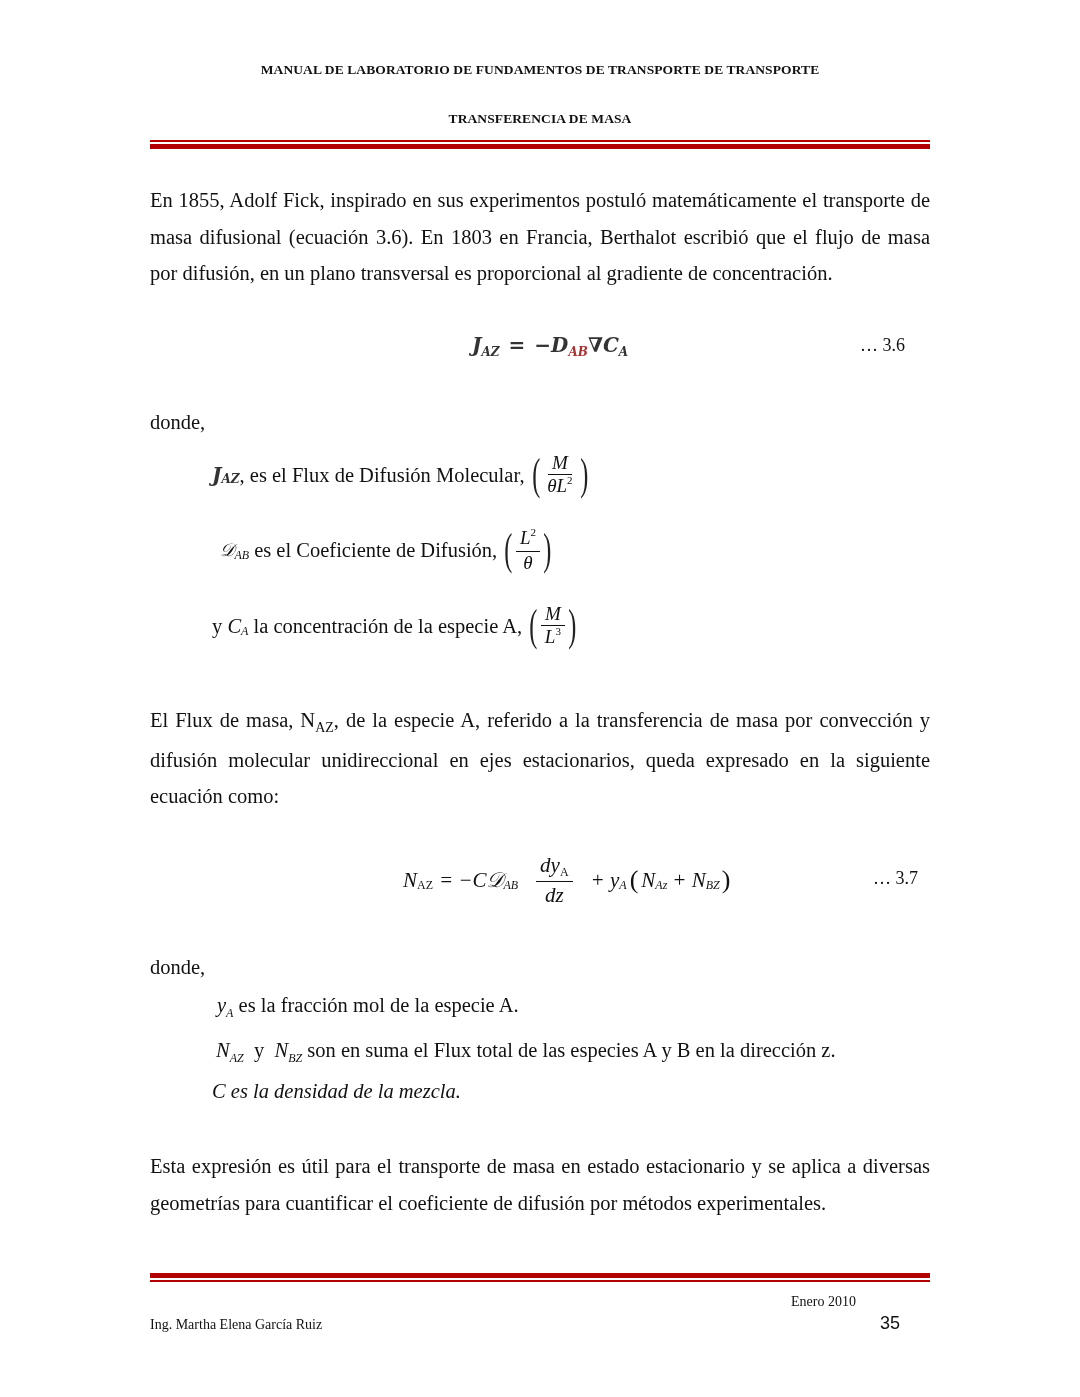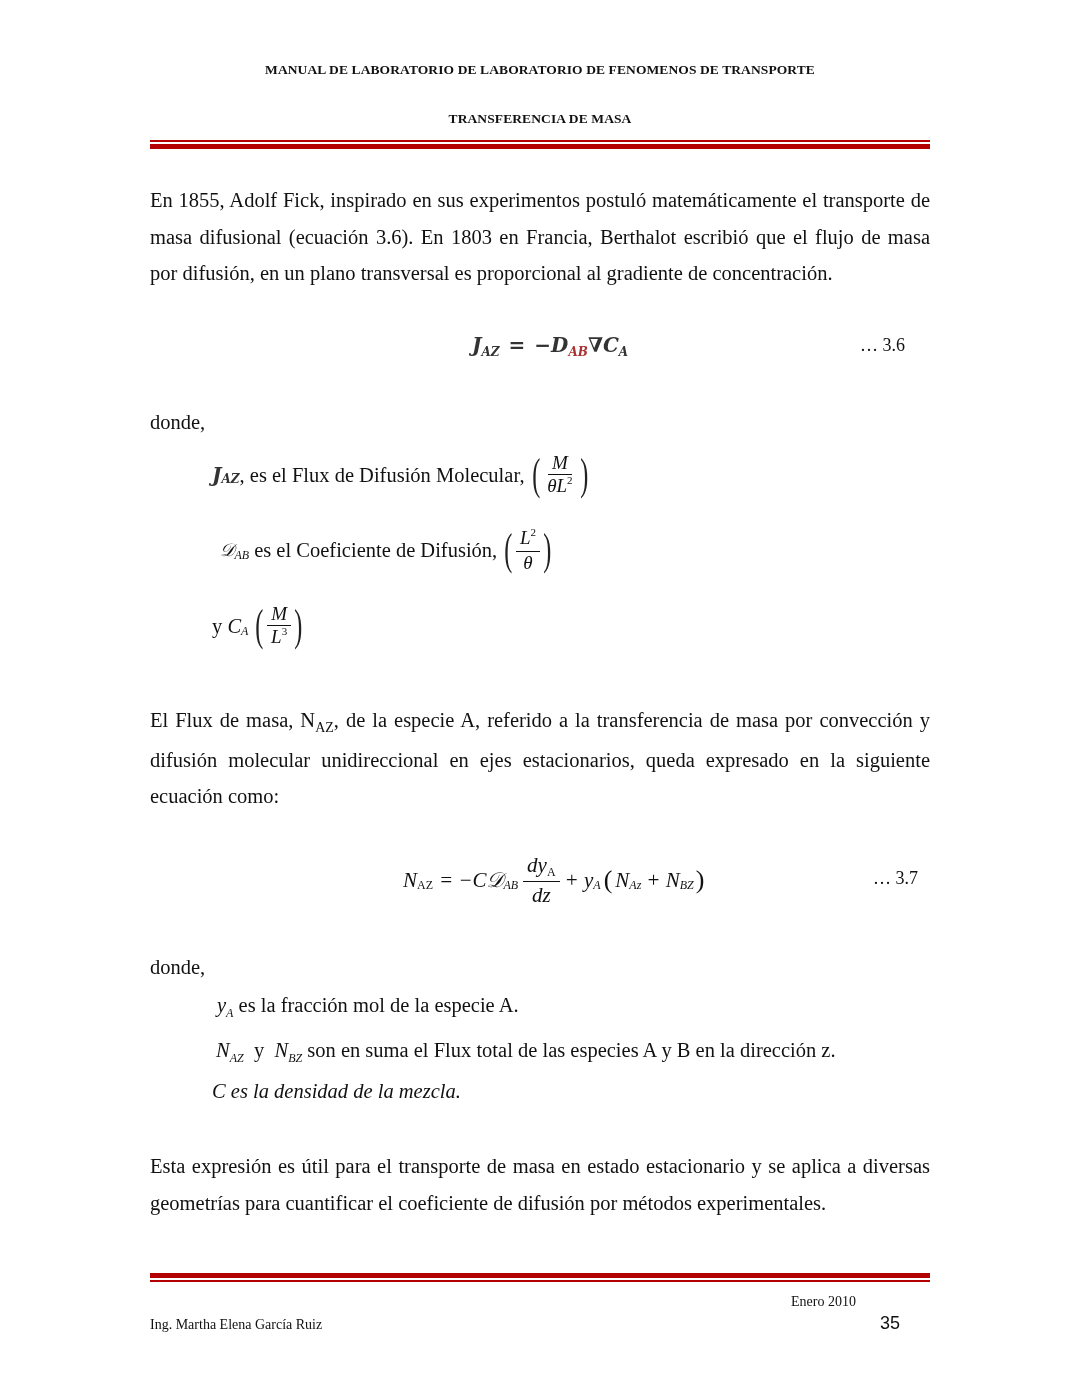--- a/index.html
+++ b/index.html
@@ -21,21 +21,21 @@
     .paren { display: inline-flex; align-items: center; vertical-align: middle; }
     .paren .pl, .paren .pr { font-size: 44px; font-weight: 100; line-height: 50px; transform: scaleX(0.55); color: #222; }
     .sup { font-size: 11px; position: relative; top: -8px; font-style: normal; }
     .eqnum { position: absolute; font-size: 18px; }
     .foot { font-size: 14px; }
     .pagenum { font-family: Liberation Sans, sans-serif; font-size: 18px; }
   </style>
 </head>
 <body>
 
-<div class="abs hdr" style="top:62px;">MANUAL DE LABORATORIO DE LABORATORIO DE FENOMENOS DE TRANSPORTE</div>
+<div class="abs hdr" style="top:62px;">MANUAL DE LABORATORIO DE FUNDAMENTOS DE TRANSPORTE DE TRANSPORTE</div>
 <div class="abs hdr" style="top:111px;">TRANSFERENCIA DE MASA</div>
 <div class="rule-thin" style="top:140px;height:1.5px;"></div>
 <div class="rule-thick" style="top:144px;"></div>
 
 <div class="abs para" style="top:182px;">En 1855, Adolf  Fick, inspirado en sus experimentos postuló matemáticamente el transporte de masa difusional (ecuación 3.6). En 1803 en Francia, Berthalot escribió que el flujo de masa por difusión, en un plano transversal es proporcional al gradiente de concentración.</div>
 
 <div class="abs" style="top:333px;left:472px;font-size:20px;white-space:nowrap;">
   <span class="boldmath">J</span><span class="boldmath" style="font-size:12px;position:relative;top:4px;">AZ</span>
   <span class="boldmath" style="margin:0 4px;">=</span>
   <span class="boldmath">−</span><span class="boldmath">D</span><span class="boldmath" style="font-size:12px;position:relative;top:4px;color:#a33;">AB</span><span class="boldmath">∇</span><span class="boldmath">C</span><span class="boldmath" style="font-size:12px;position:relative;top:4px;">A</span>
@@ -69,38 +69,39 @@
         <span class="den">θ</span>
       </span>
     <span class="pr">)</span>
   </span>
 </div>
 
 <div class="line" style="top:601px;left:212px;display:flex;align-items:center;">
   <span style="white-space:pre;">y </span>
     <span class="it">C</span>
     <span class="sub">A</span>
+    <span style="white-space:pre;"> la concentración de la especie A,</span>
   <span class="paren" style="margin-left:4px;">
     <span class="pl">(</span>
     <span class="frac">
         <span class="num">M</span>
         <span class="den"><span>L</span><span class="sup">3</span></span>
       </span>
     <span class="pr">)</span>
   </span>
 </div>
 
 <div class="abs para" style="top:702px;"><span>El Flux de masa, N</span><span class="subn">AZ</span><span>, de la especie A, referido a la transferencia de masa por convección y difusión molecular unidireccional en ejes estacionarios, queda expresado en la siguiente ecuación como:</span></div>
 
 <div class="abs" style="top:852px;left:403px;font-size:21px;white-space:nowrap;display:flex;align-items:center;">
   <span class="it">N</span>
     <span class="sub" style="font-style:normal;">AZ</span>
   <span class="it" style="margin-left:6px;">= −C𝒟</span>
     <span class="sub">AB</span>
-  <span class="frac" style="margin:0 5px;font-size:21px;line-height:26px;">
+  <span class="frac" style="margin:0 18px;font-size:21px;line-height:26px;">
     <span class="num"><span>dy</span><span style="font-size:12px;font-style:normal;position:relative;top:4px;">A</span></span>
     <span class="den">dz</span>
   </span>
   <span class="it">+ y</span>
     <span class="sub">A</span>
   <span style="font-size:26px;margin:0 3px;">(</span>
   <span class="it">N</span>
     <span class="sub">Az</span>
   <span class="it" style="margin-left:5px;">+ N</span>
     <span class="sub">BZ</span>

